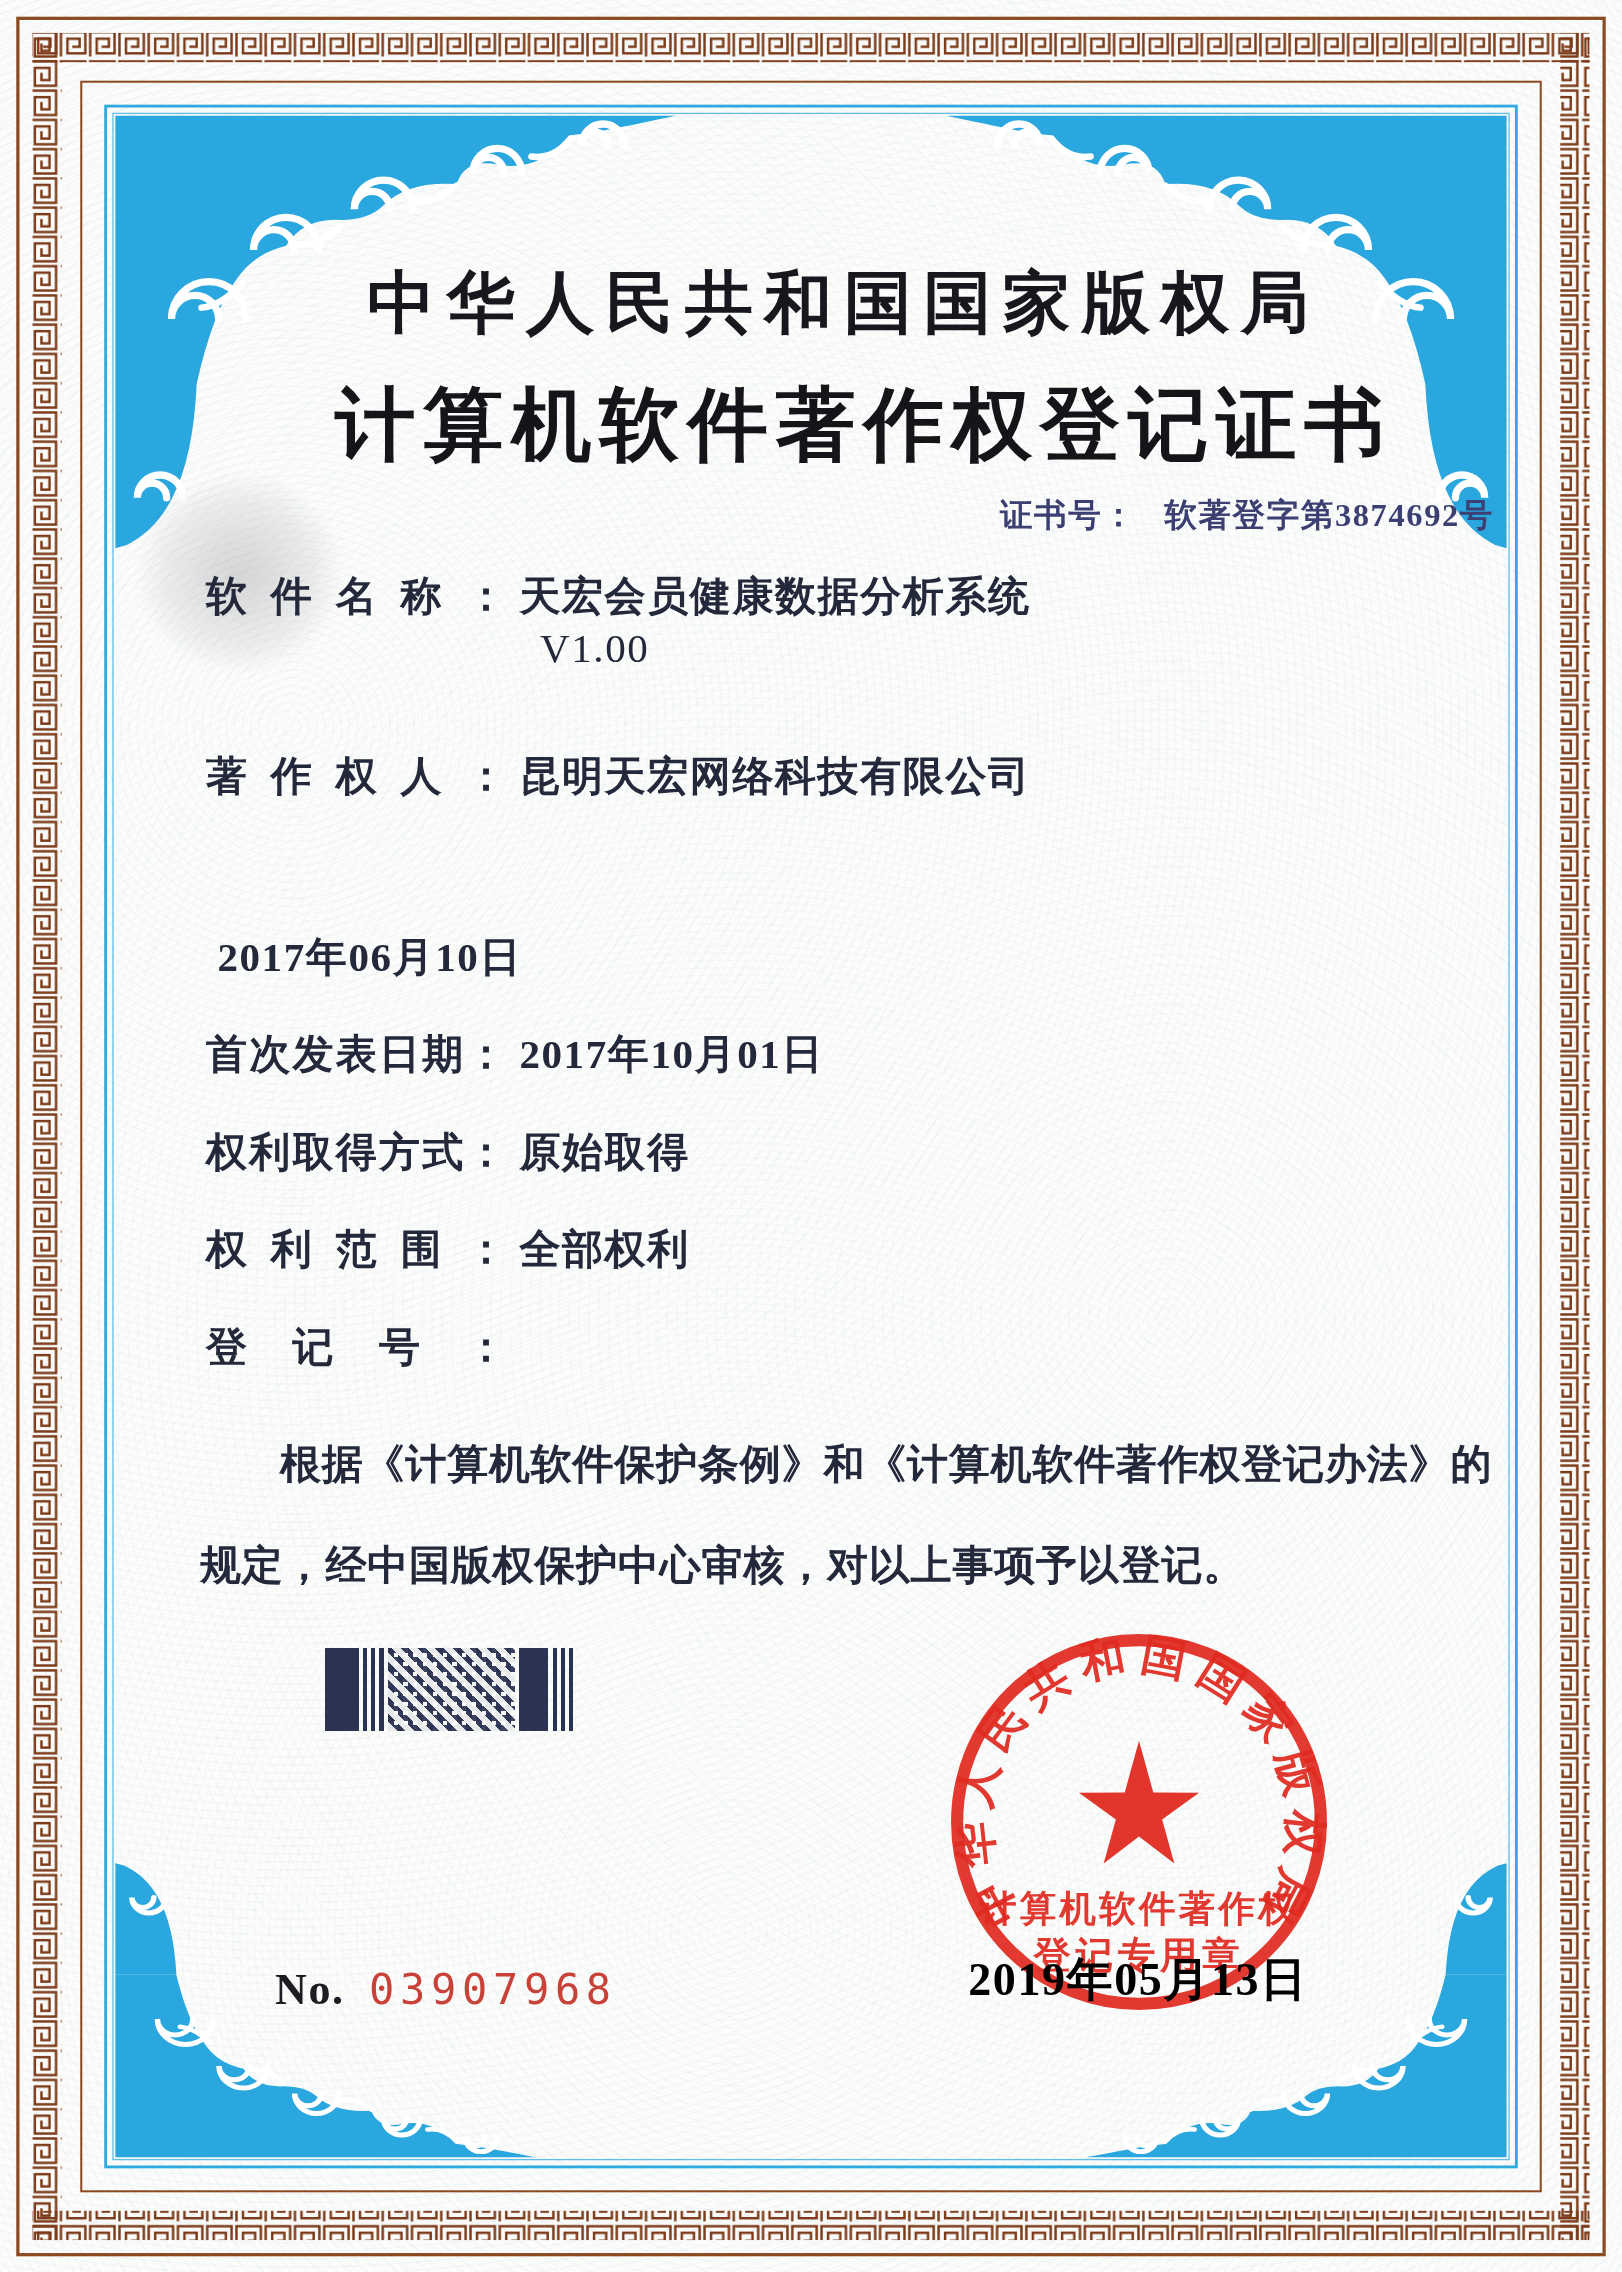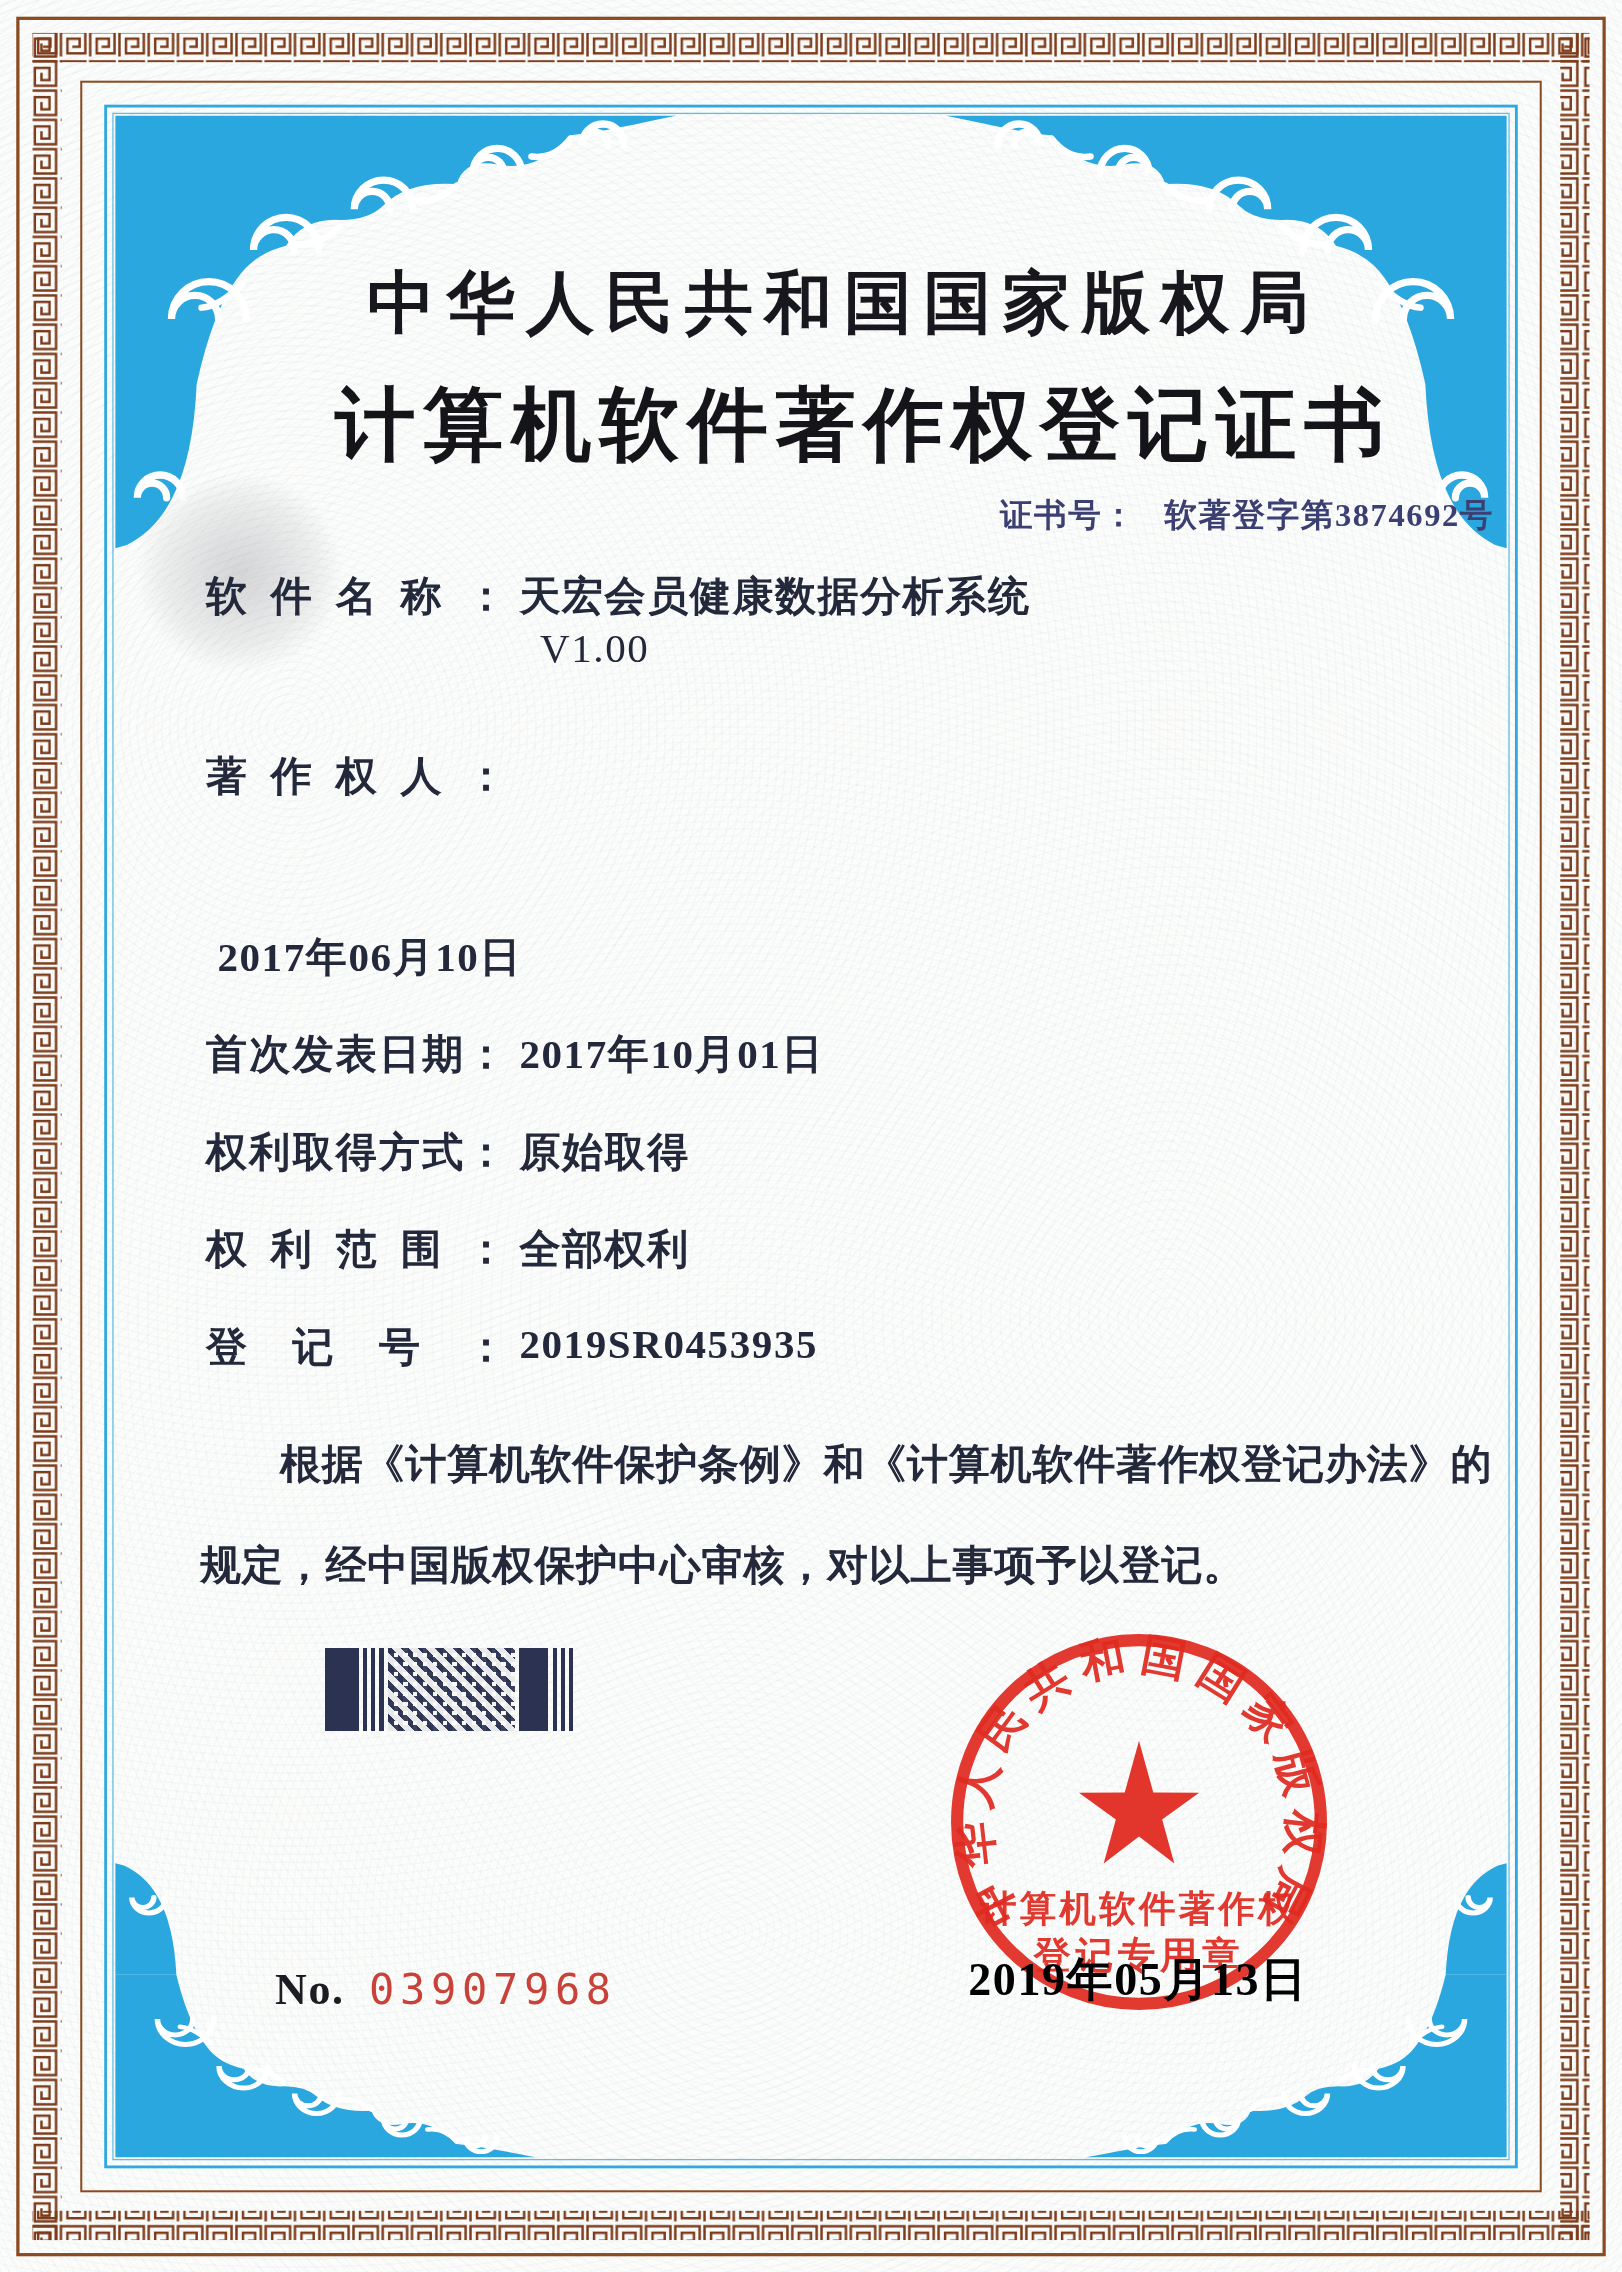--- a/index.html
+++ b/index.html
@@ -127,20 +127,21 @@
   </div>
 
   <div class="row r0">
     <span class="lab">软件名称：</span>
     <span class="val">天宏会员健康数据分析系统</span>
   </div>
   <div class="version">V1.00</div>
 
   <div class="row r1">
     <span class="lab">著作权人：</span>
+    <span class="val">昆明天宏网络科技有限公司</span>
   </div>
 
   <div class="row r2">
     <span class="val">2017年06月10日</span>
   </div>
 
   <div class="row r3">
     <span class="lab">首次发表日期：</span>
     <span class="val">2017年10月01日</span>
   </div>
@@ -150,21 +151,20 @@
     <span class="val">原始取得</span>
   </div>
 
   <div class="row r5">
     <span class="lab">权利范围：</span>
     <span class="val">全部权利</span>
   </div>
 
   <div class="row r6">
     <span class="lab">登记号：</span>
-    <span class="val">2019SR0453935</span>
   </div>
 
   <div class="stmt s1">根据《计算机软件保护条例》和《计算机软件著作权登记办法》的</div>
   <div class="stmt s2">规定，经中国版权保护中心审核，对以上事项予以登记。</div>
 
   <div class="barcode">
     <span class="bar-solid"></span>
     <span class="bar-thin"></span>
     <span class="bar-thin"></span>
     <span class="bar-thin"></span>

